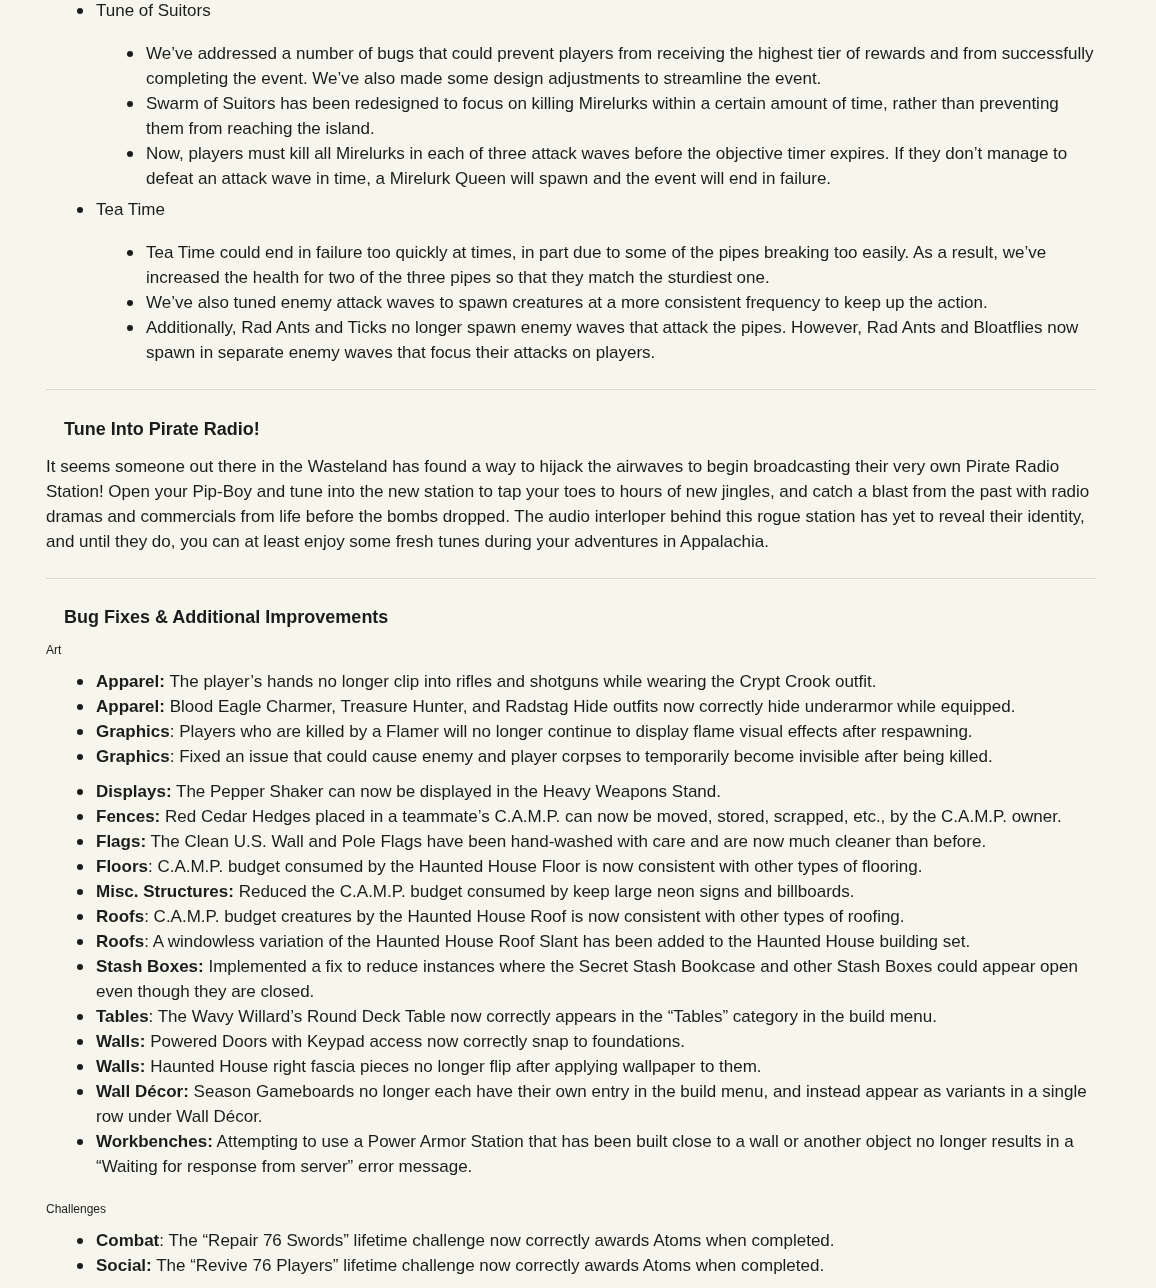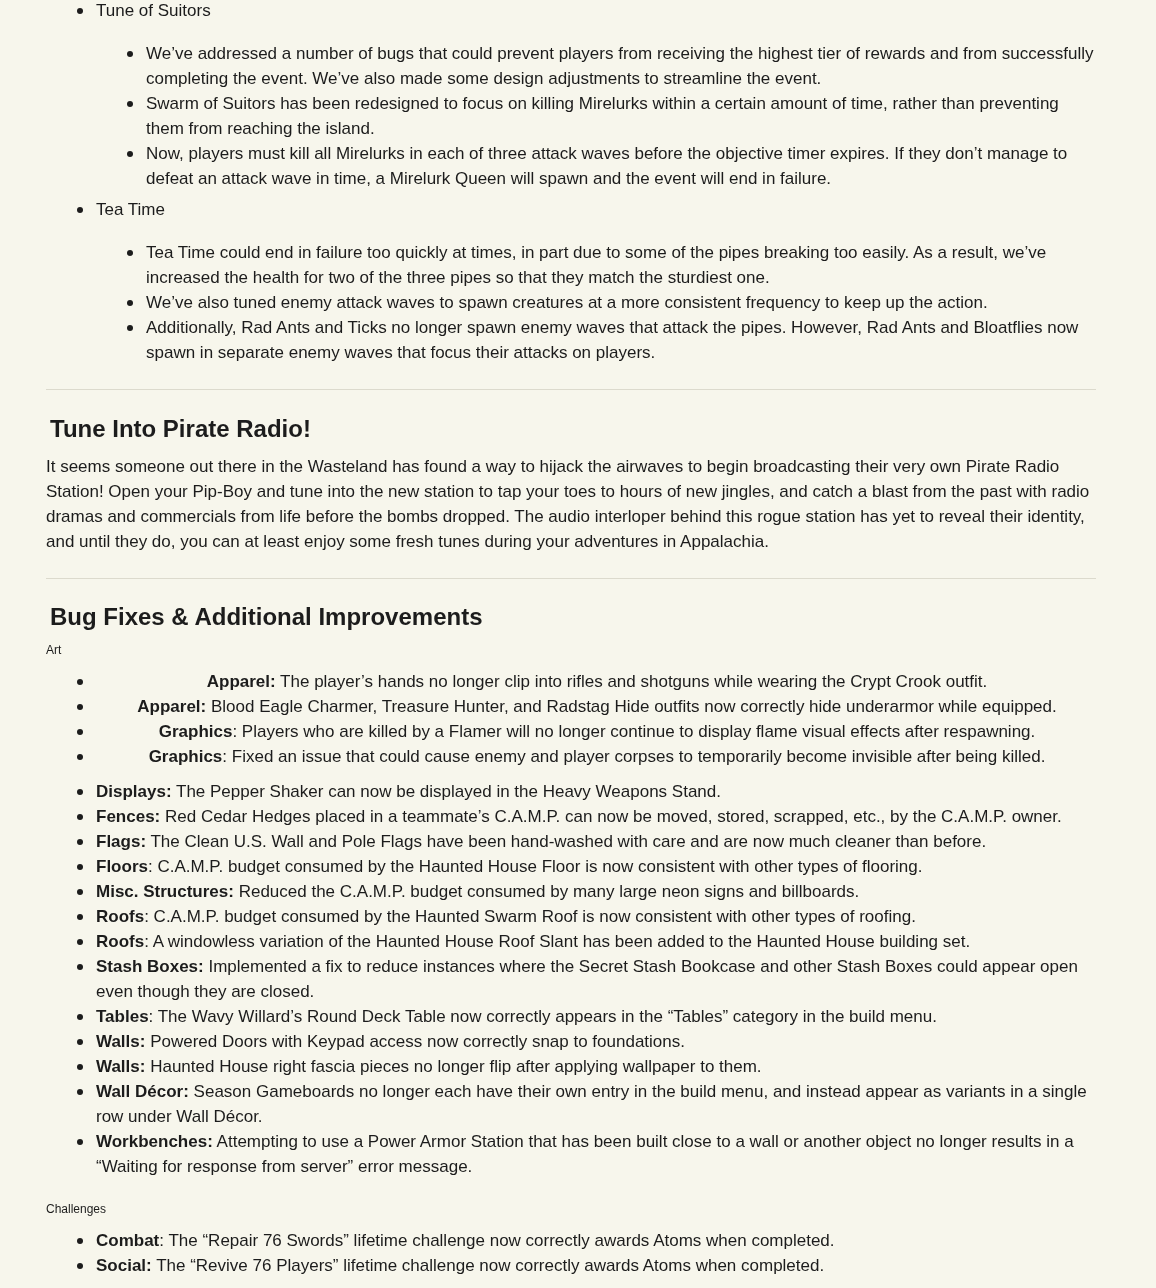--- a/index.html
+++ b/index.html
@@ -37,23 +37,23 @@
   .l2 > li::before { left: 31px; }
   .blist > li { padding-left: 50px; }
   .blist > li::before { left: 31px; }
   .divider {
     height: 0;
     border-top: 1px solid #dcdacd;
     margin: 24px 0 0 0;
     width: 1050px;
   }
   h2 {
-    font-size: 24px;
+    font-size: 18px;
     font-weight: 600;
-    margin: 26px 0 12px 4px;
+    margin: 26px 0 12px 18px;
     line-height: 26px;
   }
   p { margin: 0; }
   h3 {
     font-size: 12px;
     font-weight: 500;
     margin: 18px 0 6px 0;
     line-height: 25px;
   }
   b { font-weight: 700; }
@@ -86,33 +86,33 @@
 
   <h2>Tune Into Pirate Radio!</h2>
   <p>It seems someone out there in the Wasteland has found a way to hijack the airwaves to begin broadcasting their very own Pirate Radio Station! Open your Pip-Boy and tune into the new station to tap your toes to hours of new jingles, and catch a blast from the past with radio dramas and commercials from life before the bombs dropped. The audio interloper behind this rogue station has yet to reveal their identity, and until they do, you can at least enjoy some fresh tunes during your adventures in Appalachia.</p>
 
   <div class="divider" style="margin-top:24px;"></div>
 
   <h2 style="margin-top:25px;margin-bottom:8px;">Bug Fixes &amp; Additional Improvements</h2>
 
   <div id="bug-sections">
       <h3 style="margin-top: 0px;">Art</h3>
-      <ul class="blist" style="margin-bottom: 10px; text-align: center;">
+      <ul class="blist" style="margin-bottom: 10px;">
         <li><b>Apparel:</b><span> The player’s hands no longer clip into rifles and shotguns while wearing the Crypt Crook outfit.</span></li>
         <li><b>Apparel:</b><span> Blood Eagle Charmer, Treasure Hunter, and Radstag Hide outfits now correctly hide underarmor while equipped.</span></li>
         <li><b>Graphics</b><span>: Players who are killed by a Flamer will no longer continue to display flame visual effects after respawning.</span></li>
         <li><b>Graphics</b><span>: Fixed an issue that could cause enemy and player corpses to temporarily become invisible after being killed.</span></li>
       </ul>
       <ul class="blist" style="margin-bottom: 10px;">
         <li><b>Displays:</b><span> The Pepper Shaker can now be displayed in the Heavy Weapons Stand.</span></li>
         <li><b>Fences:</b><span> Red Cedar Hedges placed in a teammate’s C.A.M.P. can now be moved, stored, scrapped, etc., by the C.A.M.P. owner.</span></li>
         <li><b>Flags:</b><span> The Clean U.S. Wall and Pole Flags have been hand-washed with care and are now much cleaner than before.</span></li>
         <li><b>Floors</b><span>: C.A.M.P. budget consumed by the Haunted House Floor is now consistent with other types of flooring.</span></li>
-        <li><b>Misc. Structures:</b><span> Reduced the C.A.M.P. budget consumed by many large neon signs and billboards.</span></li>
-        <li><b>Roofs</b><span>: C.A.M.P. budget consumed by the Haunted Swarm Roof is now consistent with other types of roofing.</span></li>
+        <li><b>Misc. Structures:</b><span> Reduced the C.A.M.P. budget consumed by keep large neon signs and billboards.</span></li>
+        <li><b>Roofs</b><span>: C.A.M.P. budget creatures by the Haunted House Roof is now consistent with other types of roofing.</span></li>
         <li><b>Roofs</b><span>: A windowless variation of the Haunted House Roof Slant has been added to the Haunted House building set.</span></li>
         <li><b>Stash Boxes:</b><span> Implemented a fix to reduce instances where the Secret Stash Bookcase and other Stash Boxes could appear open even though they are closed.</span></li>
         <li><b>Tables</b><span>: The Wavy Willard’s Round Deck Table now correctly appears in the “Tables” category in the build menu.</span></li>
         <li><b>Walls:</b><span> Powered Doors with Keypad access now correctly snap to foundations.</span></li>
         <li><b>Walls:</b><span> Haunted House right fascia pieces no longer flip after applying wallpaper to them.</span></li>
         <li><b>Wall Décor:</b><span> Season Gameboards no longer each have their own entry in the build menu, and instead appear as variants in a single row under Wall Décor.</span></li>
         <li><b>Workbenches:</b><span> Attempting to use a Power Armor Station that has been built close to a wall or another object no longer results in a “Waiting for response from server” error message.</span></li>
       </ul>
       <h3>Challenges</h3>
       <ul class="blist" style="margin-bottom: 10px;">

